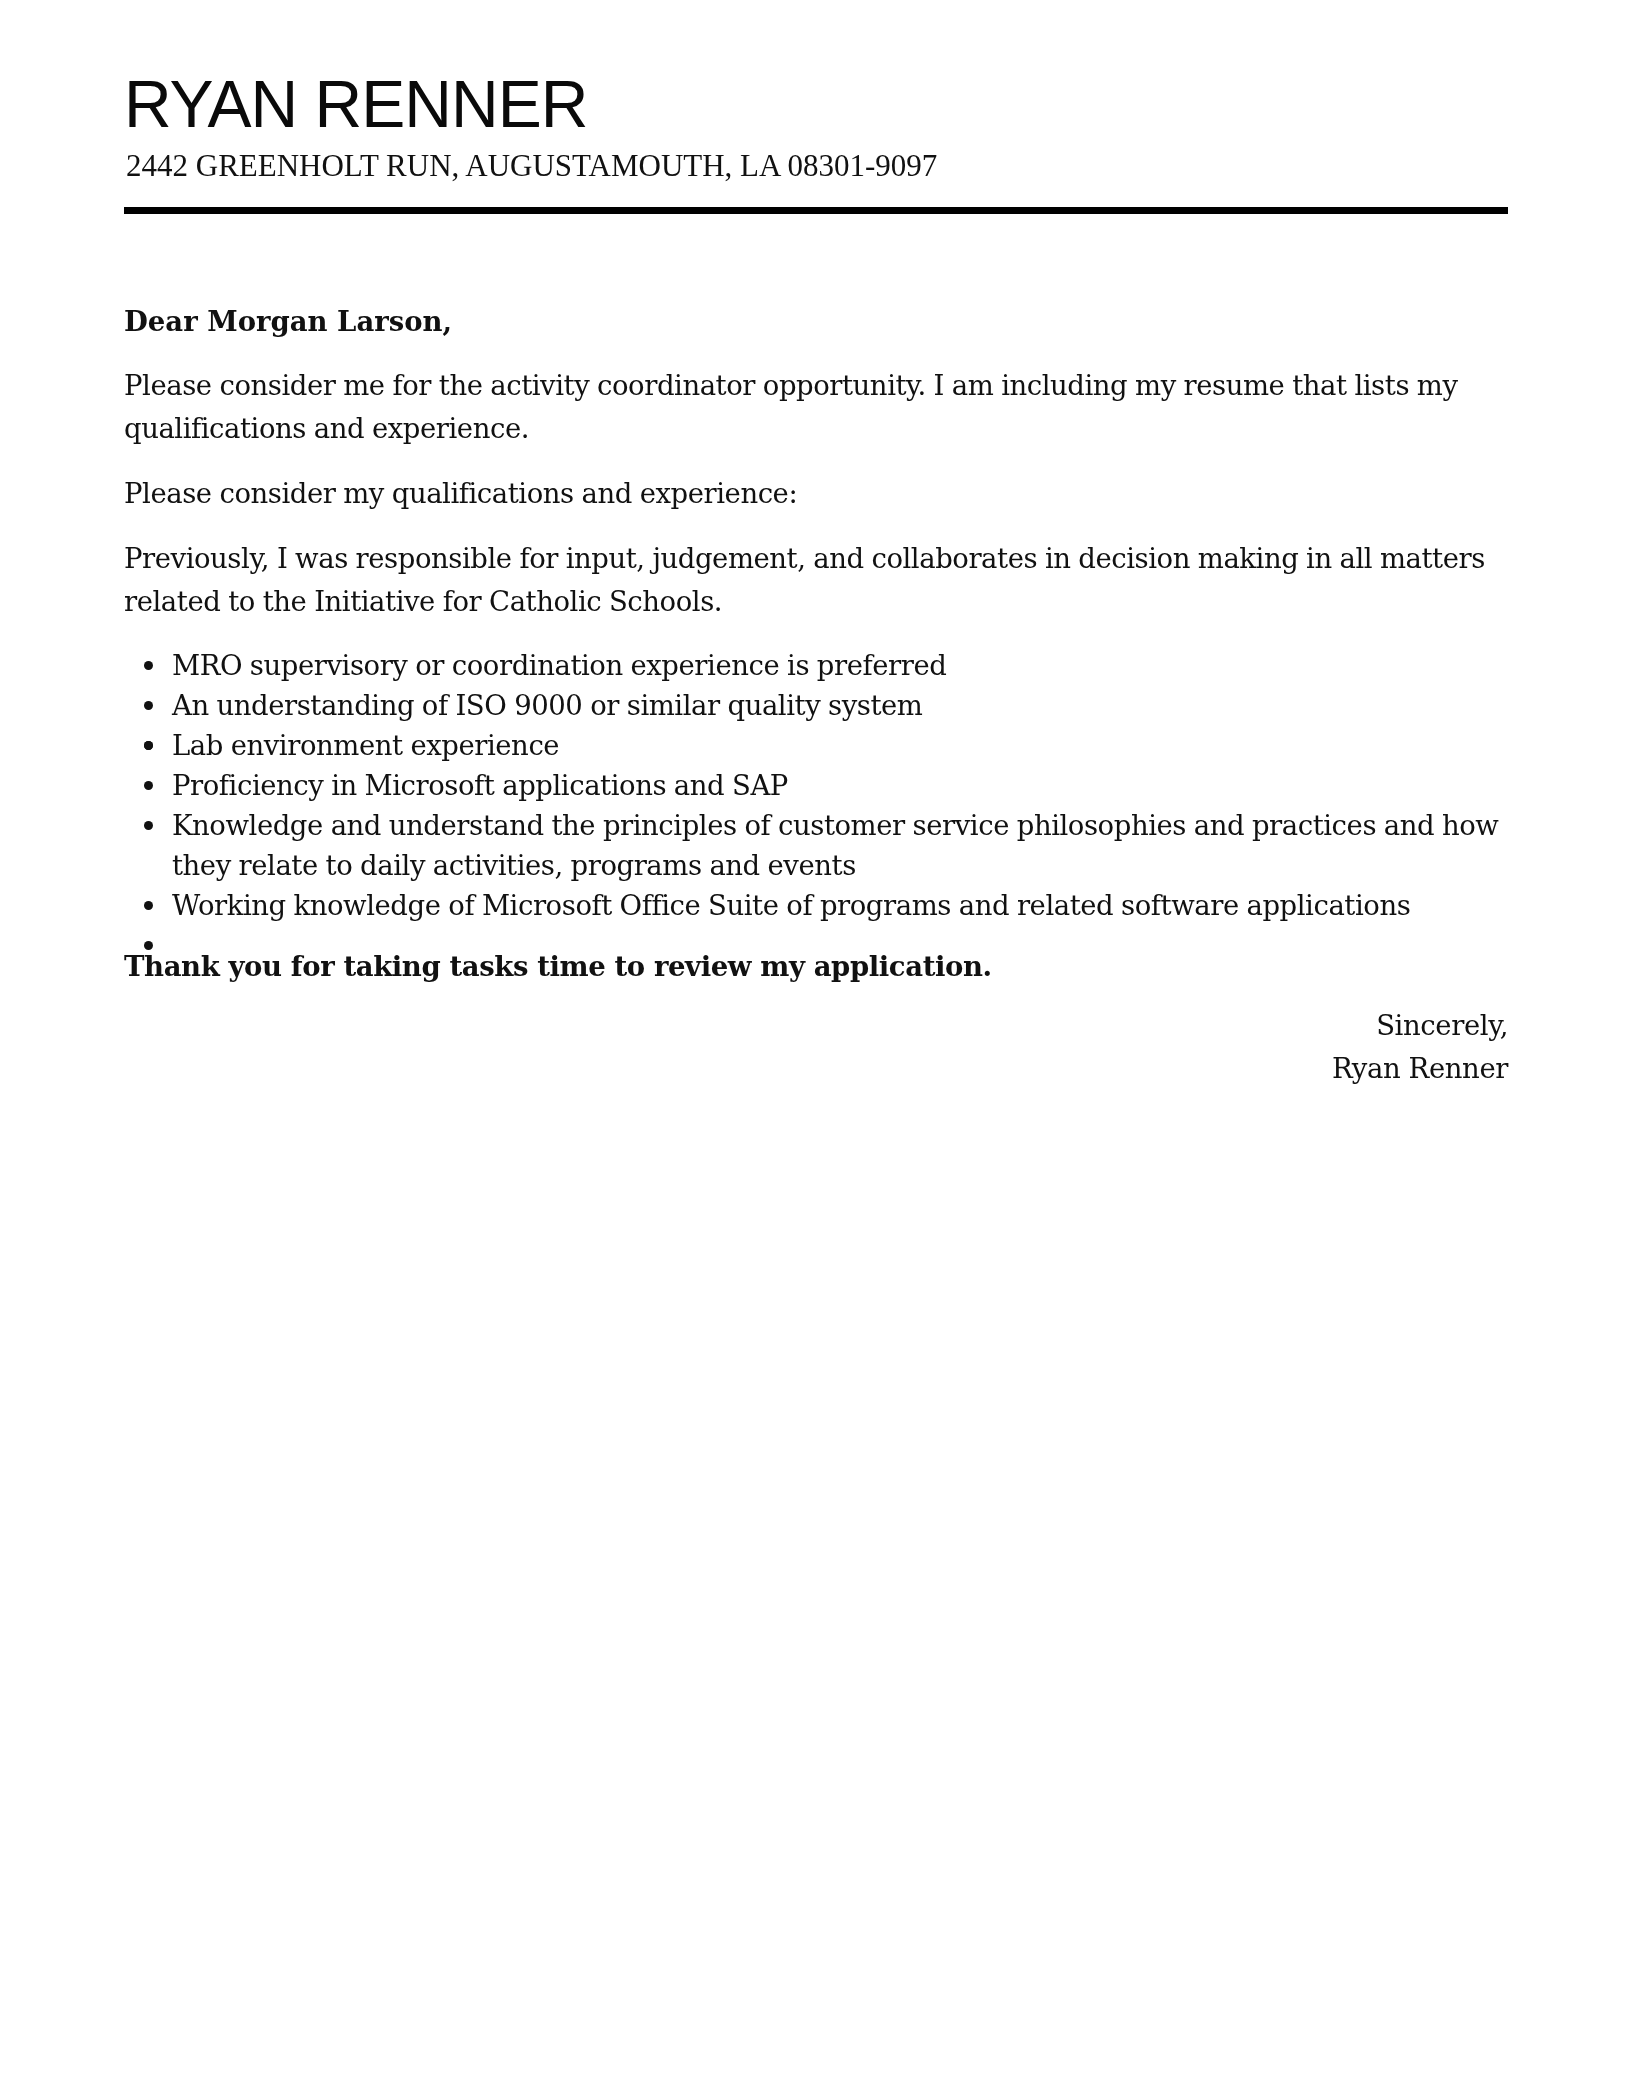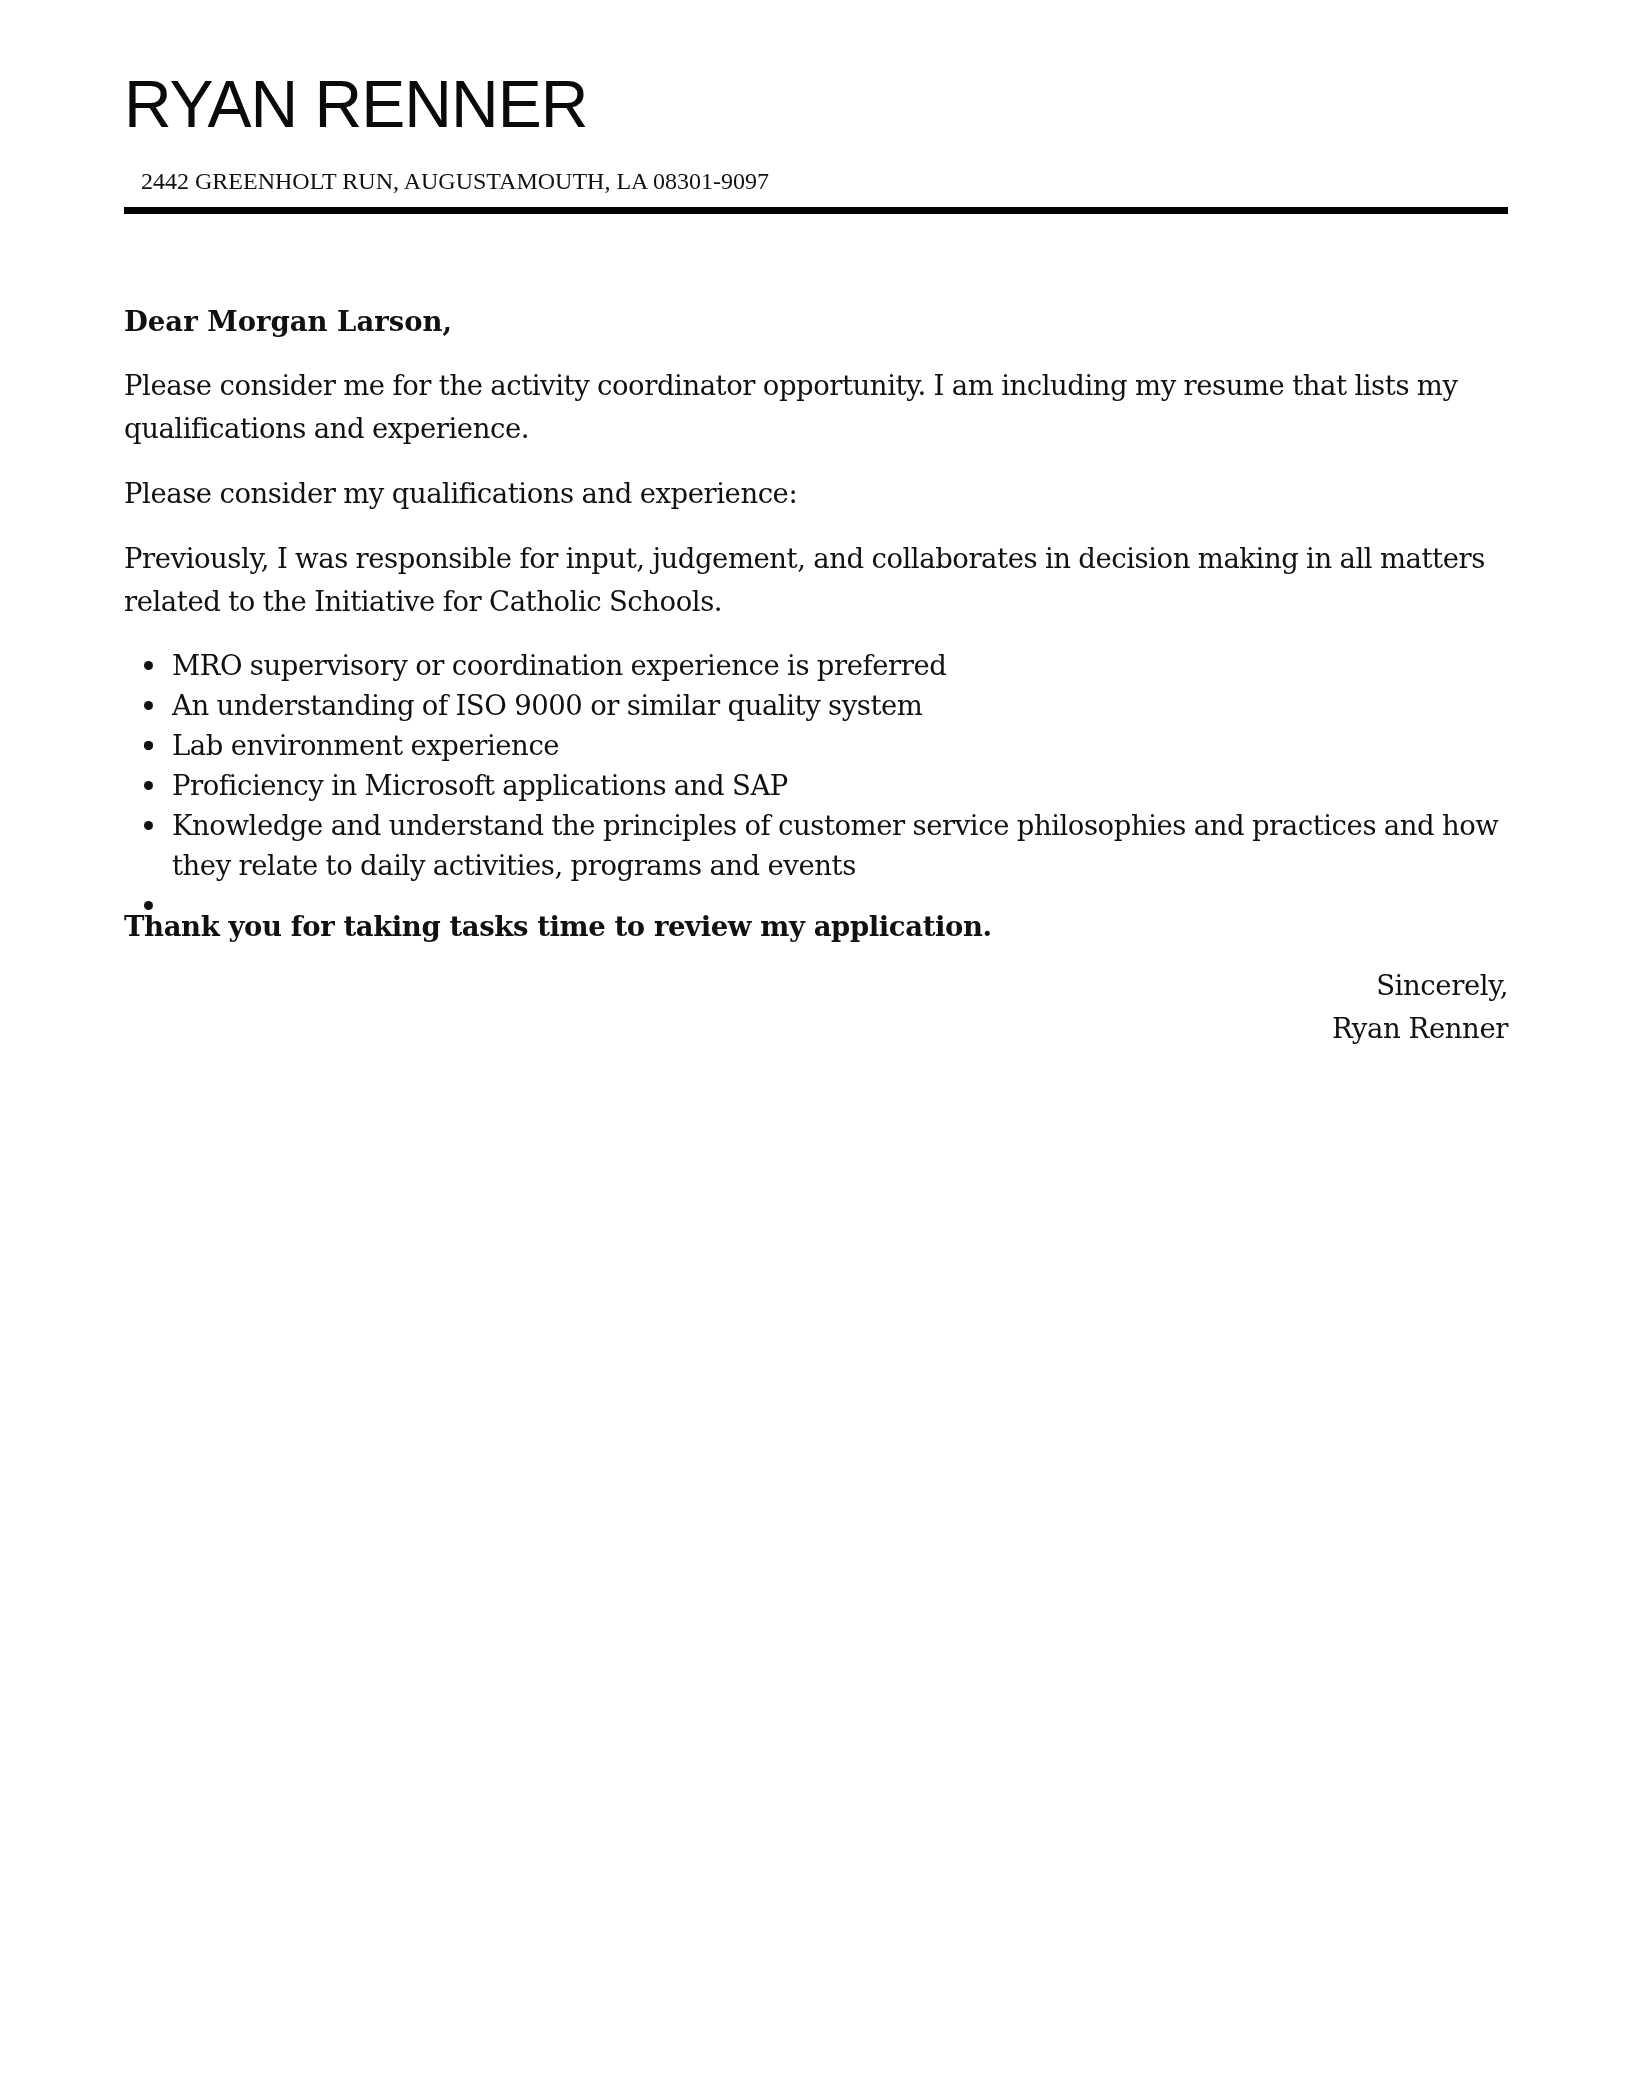--- a/index.html
+++ b/index.html
@@ -30,23 +30,23 @@
       font-size: 66px;
       line-height: 80px;
       letter-spacing: -1px;
       color: #0a0a0a;
       white-space: nowrap;
     }
     .address {
       position: absolute;
       top: 150px;
       left: 0;
-      margin: 17px;
+      margin: 2px;
       font-family: "Liberation Serif", serif;
-      font-size: 24px;
+      font-size: 31px;
       line-height: 28px;
       color: #111;
       white-space: nowrap;
       text-transform: uppercase;
     }
     .rule {
       position: absolute;
       top: 207px;
       left: 0;
       width: 1384px;
@@ -124,20 +124,21 @@
     <p class="para">Please consider my qualifications and experience:</p>
     <p class="para">Previously, I was responsible for input, judgement, and collaborates in decision making in all matters related to the Initiative for Catholic Schools.</p>
 
     <ul class="qual-list">
       <li class="qual-item"><span class="bullet"></span><span>MRO supervisory or coordination experience is preferred</span></li>
       <li class="qual-item"><span class="bullet"></span><span>An understanding of ISO 9000 or similar quality system</span></li>
       <li class="qual-item"><span class="bullet"></span></li>
       <li class="qual-item"><span class="bullet"></span><span>Lab environment experience</span></li>
       <li class="qual-item"><span class="bullet"></span><span>Proficiency in Microsoft applications and SAP</span></li>
       <li class="qual-item"><span class="bullet"></span><span>Knowledge and understand the principles of customer service philosophies and practices and how they relate to daily activities, programs and events</span></li>
+      <li class="qual-item"><span class="bullet"></span><span>Working knowledge of Microsoft Office Suite of programs and related software applications</span></li>
       <li class="qual-item"><span class="bullet"></span></li>
     </ul>
 
     <p class="thanks">Thank you for taking tasks time to review my application.</p>
     <p class="closing">
       <span>Sincerely,</span>
       <span>Ryan Renner</span>
     </p>
   </div>
 </div>

